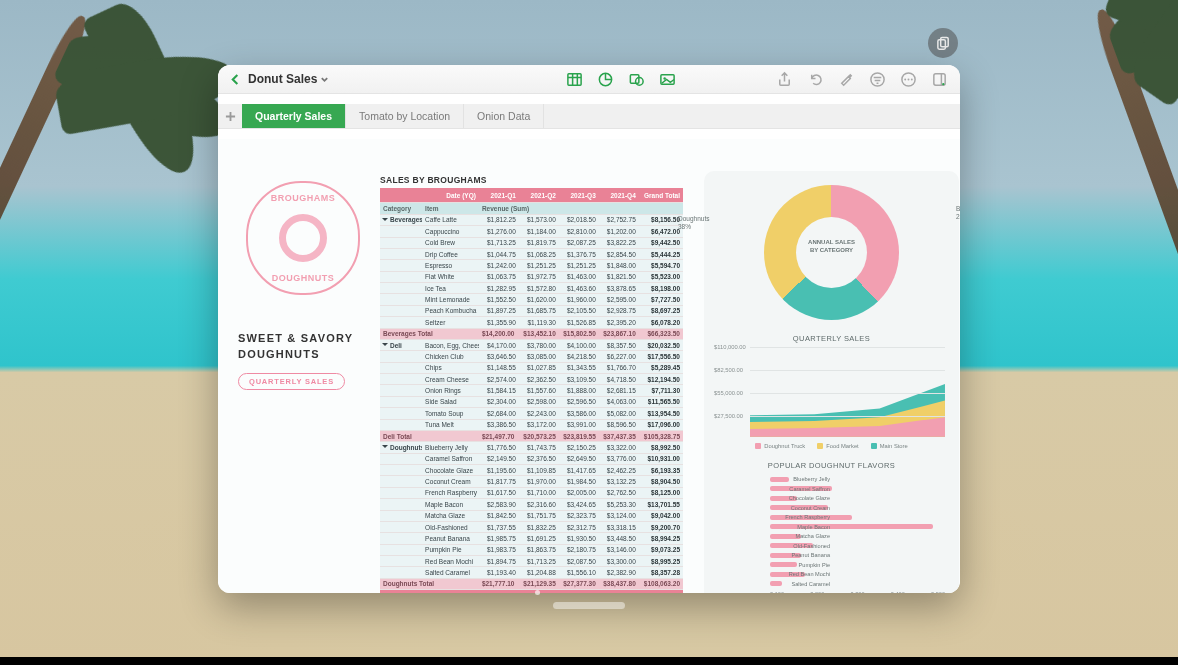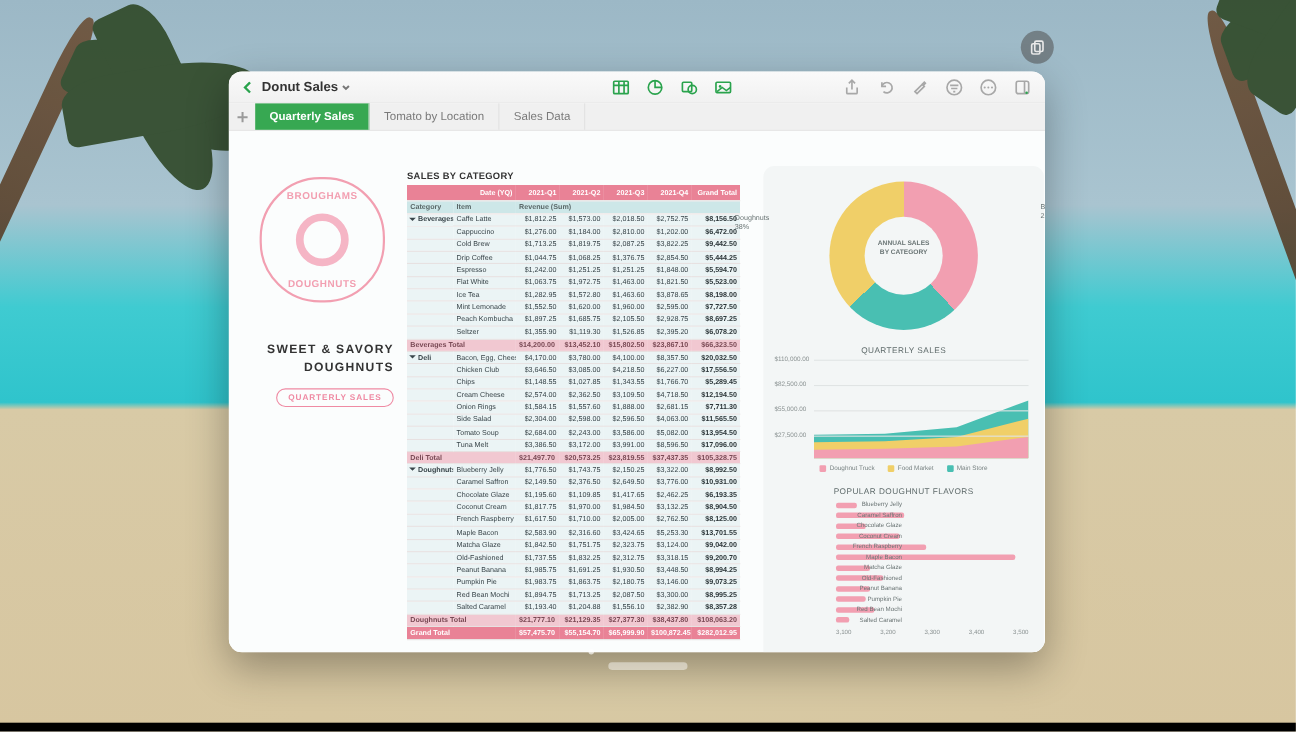--- a/index.html
+++ b/index.html
@@ -15,44 +15,44 @@
   .palm::before{content:"";position:absolute;left:120px;top:40px;width:22px;height:360px;
     background:linear-gradient(#6c5037,#4a3622);border-radius:10px/60px;}
   .palm span{position:absolute;left:130px;top:50px;width:180px;height:60px;
     background:#2f4827;border-radius:50% 100% 100% 10% / 70% 100% 100% 30%;}
   
   #float-btn{position:absolute;right:220px;top:28px;width:30px;height:30px;border-radius:15px;
     background:rgba(80,80,80,.55);display:flex;align-items:center;justify-content:center;}
   #float-btn svg{width:15px;height:15px;fill:none;stroke:#e9e9e9;stroke-width:1.6;}
 
   
-  #win{position:absolute;left:208px;top:65px;width:742px;height:528px;
+  #win{position:absolute;left:218px;top:65px;width:742px;height:528px;
     background:#fff;border-radius:12px;box-shadow:0 14px 38px rgba(0,0,0,.32);
-    display:flex;flex-direction:column;overflow:hidden;}
+    display:flex;flex-direction:column;overflow:hidden;gap:10px;}
   
   #titlebar{height:28px;display:flex;align-items:center;padding:0 6px;
     background:linear-gradient(#fafafa,#f1f1f1);border-bottom:1px solid #e4e4e4;}
   #back{width:22px;height:22px;display:flex;align-items:center;justify-content:center;}
   #back svg{width:11px;height:11px;stroke:#2aa34d;stroke-width:2.3;fill:none;}
   #title{font-size:12px;font-weight:600;color:#333;margin-left:2px;display:flex;align-items:center;}
   #title svg{width:9px;height:9px;margin-left:3px;stroke:#777;stroke-width:2;fill:none;}
   #title-right{margin-left:auto;display:flex;gap:14px;align-items:center;padding-right:6px;}
   .tb-icon{width:17px;height:17px;stroke:#2aa34d;fill:none;stroke-width:1.6;}
   .tb-icon.grey{stroke:#a8a8a8;}
   #title-spacer{width:72px;}
   
   #tabs{height:24px;background:#f0f0f0;border-bottom:1px solid #e4e4e4;display:flex;align-items:stretch;}
   #add-tab{width:24px;display:flex;align-items:center;justify-content:center;}
   #add-tab svg{width:11px;height:11px;stroke:#9a9a9a;stroke-width:2;fill:none;}
   .tab{padding:0 13px;font-size:10.5px;display:flex;align-items:center;color:#7a7a7a;
     border-right:1px solid #e2e2e2;}
   .tab.active{background:#37a852;color:#fff;font-weight:600;}
   
   #canvas{flex:1;background:#fbfdfd;position:relative;overflow:hidden;}
-  #logo-card{position:absolute;left:20px;top:42px;width:130px;text-align:right;}
+  #logo-card{position:absolute;left:20px;top:42px;width:130px;text-align:left;}
   #logo-badge{width:110px;height:110px;margin:0 auto;border:2.5px solid #f29fb1;border-radius:55px;
     display:flex;align-items:center;justify-content:center;color:#f29fb1;font-size:8px;
     font-weight:700;letter-spacing:.5px;position:relative;}
   #logo-donut{width:34px;height:34px;border:7px solid #f5b5c5;border-radius:50%;}
   #logo-arc-top{position:absolute;top:10px;font-size:9px;}
   #logo-arc-bot{position:absolute;bottom:10px;font-size:9px;}
   #tagline{margin-top:36px;font-size:11px;font-weight:700;letter-spacing:1.2px;color:#333;line-height:1.45;}
   #report-btn{margin-top:10px;display:inline-block;border:1.2px solid #ef8aa3;border-radius:11px;
     padding:3px 10px;font-size:7.5px;font-weight:700;letter-spacing:.8px;color:#ef8aa3;}
 
@@ -205,41 +205,41 @@
   <div id="tabs">
     <div id="add-tab">
         <svg viewBox="0 0 12 12">
           <line x1="6" y1="1" x2="6" y2="11"></line>
           <line x1="1" y1="6" x2="11" y2="6"></line>
         </svg>
       </div>
     <div id="tabs-host" style="display: flex;">
         <div class="tab active">Quarterly Sales</div>
         <div class="tab">Tomato by Location</div>
-        <div class="tab">Sales Data</div>
+        <div class="tab">Onion Data</div>
       </div>
   </div>
 
   <div id="canvas">
 
     <div id="logo-card">
       <div id="logo-badge">
         <div id="logo-arc-top">BROUGHAMS</div>
         <div id="logo-donut"></div>
         <div id="logo-arc-bot">DOUGHNUTS</div>
       </div>
       <div id="tagline">
         <div>SWEET &amp; SAVORY</div>
         <div>DOUGHNUTS</div>
       </div>
       <div id="report-btn">QUARTERLY SALES</div>
     </div>
 
     <div id="table-wrap">
-      <div id="tbl-title">SALES BY CATEGORY</div>
+      <div id="tbl-title">SALES BY BROUGHAMS</div>
       <table>
         <colgroup>
             <col class="cat">
             <col class="item">
             <col class="num">
             <col class="num">
             <col class="num">
             <col class="num">
             <col class="tot">
           </colgroup>

